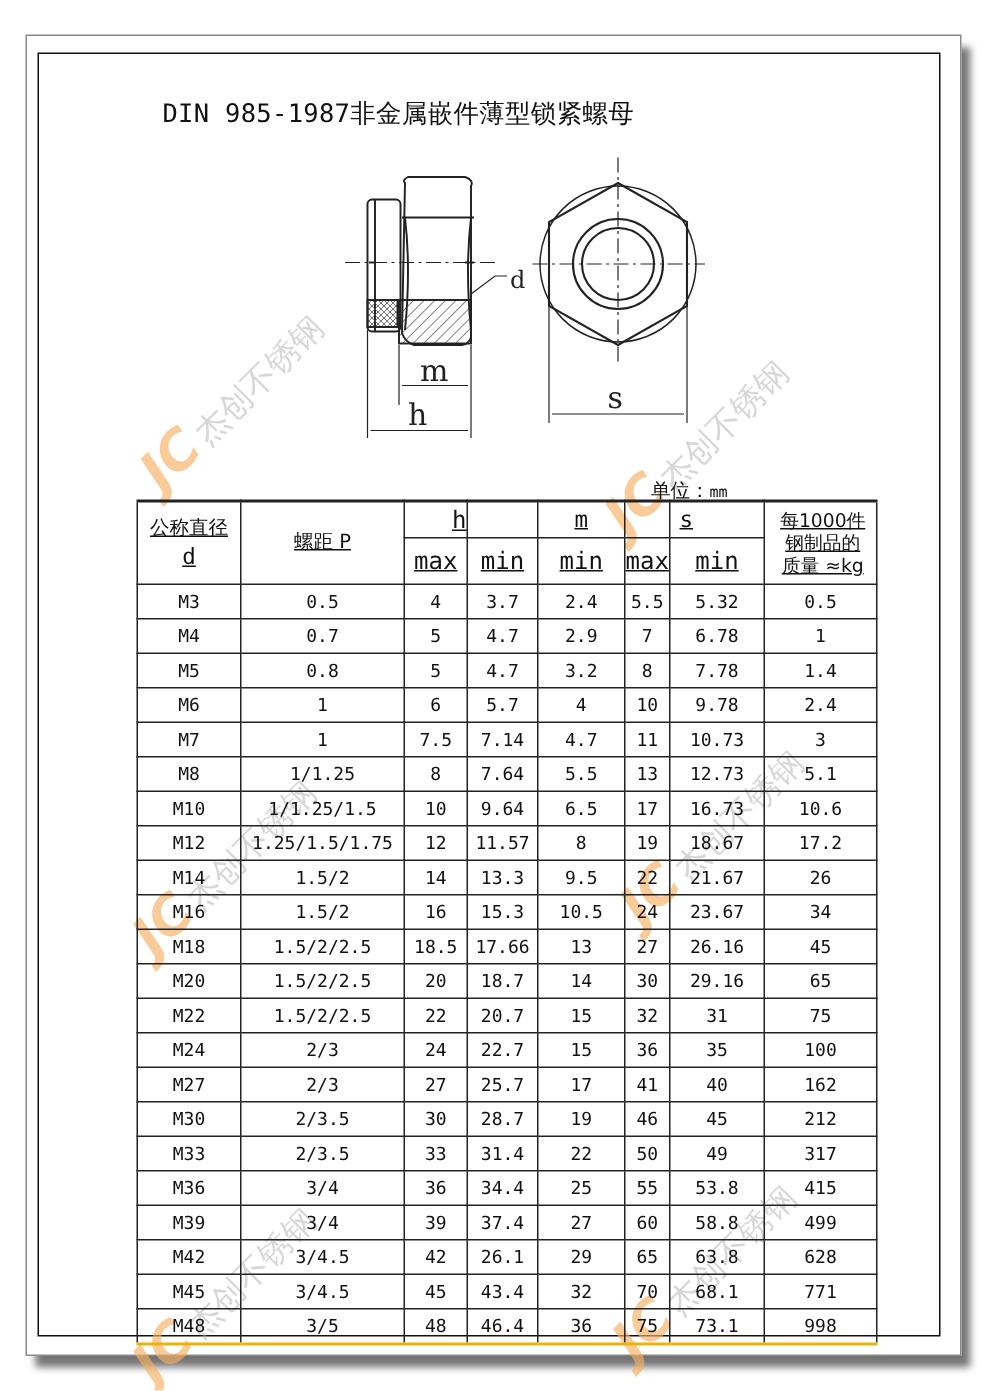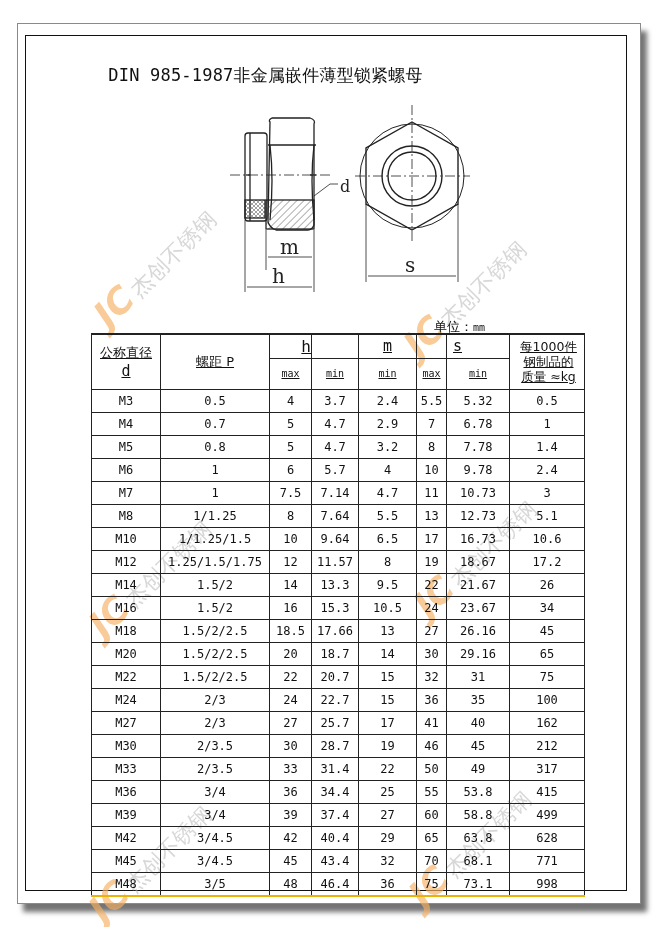--- a/index.html
+++ b/index.html
@@ -15,21 +15,21 @@
   .drawing { position:absolute; left:220px; top:100px; width:260px; height:200px; }
   .unit { position:absolute; left:434px; top:318px; font-size:13px; font-family:"DejaVu Sans", sans-serif; }
   .unit .mm { font-family:"DejaVu Sans Mono", monospace; font-size:10px; }
   table.spec { position:absolute; left:91px; top:333px; border-collapse:collapse;
                font-family:"DejaVu Sans Mono","Liberation Mono", monospace; font-size:12px; }
   table.spec td, table.spec th { border:1px solid #222; text-align:center; padding:0; font-weight:normal; }
   table.spec thead { border-top:2px solid #222;text-decoration:underline; }
   table.spec tbody tr:last-child td { border-bottom:2px solid #eab308; }
   table.spec tbody td { height:22px; }
   .hdr-cn { font-family:"DejaVu Sans", sans-serif; font-size:13px; line-height:18px; }
-  .hdr-sub { font-size:10px; height:30px; }
+  .hdr-sub { font-size:16px; height:30px; }
   .mass-hdr { font-family:"DejaVu Sans", sans-serif; font-size:12.5px; line-height:15px; text-align:left; padding-left:3px !important; }
   .wm { position:absolute; pointer-events:none; transform:rotate(-45deg); transform-origin:left center;
         font-family:"DejaVu Sans", sans-serif; white-space:nowrap; }
   .wm .jc { color:#f6b062; font-weight:bold; font-size:36px; opacity:0.65; font-style:italic; }
   .wm .txt { color:#b8b8b8; font-size:22px; opacity:0.55; margin-left:4px; }
 </style>
 </head>
 <body>
 
 <div class="paper"></div>
@@ -321,21 +321,21 @@
         <td>37.4</td>
         <td>27</td>
         <td>60</td>
         <td>58.8</td>
         <td>499</td>
       </tr>
       <tr>
         <td>M42</td>
         <td>3/4.5</td>
         <td>42</td>
-        <td>40.4</td>
+        <td>26.1</td>
         <td>29</td>
         <td>65</td>
         <td>63.8</td>
         <td>628</td>
       </tr>
       <tr>
         <td>M45</td>
         <td>3/4.5</td>
         <td>45</td>
         <td>43.4</td>

